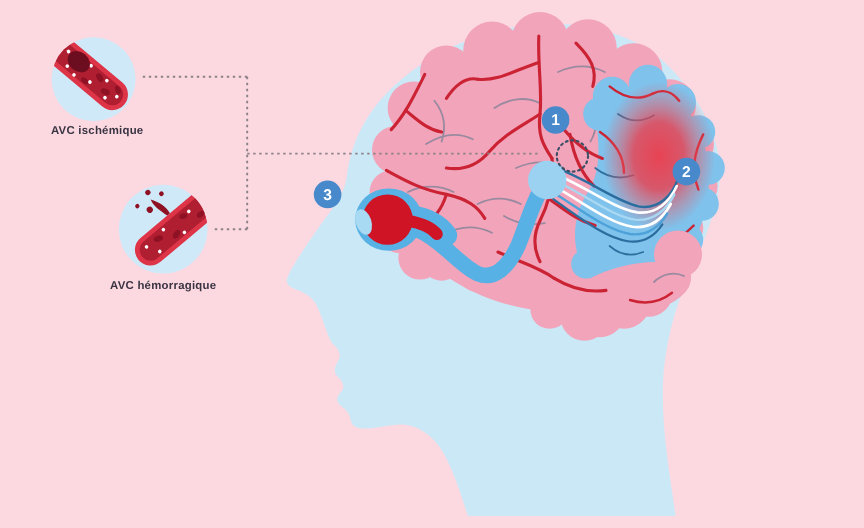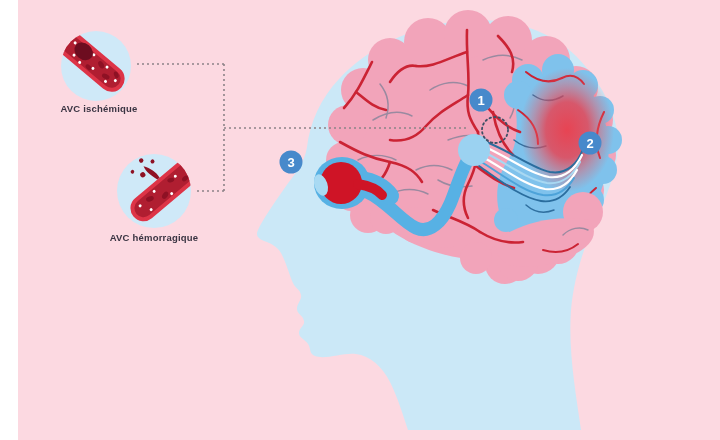--- a/index.html
+++ b/index.html
@@ -1,17 +1,17 @@
 <!DOCTYPE html>
 <html><head>
 <meta charset="utf-8">
 <style>
   html,body{margin:0;padding:0;}
   body{width:720px;height:440px;overflow:hidden;font-family:"Liberation Sans",sans-serif;}
-  .stage{position:relative;width:624px;height:440px;padding-left:18px;}
+  .stage{position:relative;width:624px;height:440px;}
   svg{display:block;}
   .inset-label{font-family:"Liberation Sans",sans-serif;font-weight:bold;font-size:9.5px;letter-spacing:.2px;}
   .badge-num{font-family:"Liberation Sans",sans-serif;font-weight:bold;font-size:13px;}
 </style>
 </head>
 <body>
 
 <div class="stage">
 <svg width="720" height="440" viewBox="0 0 720 440">
   <defs>

